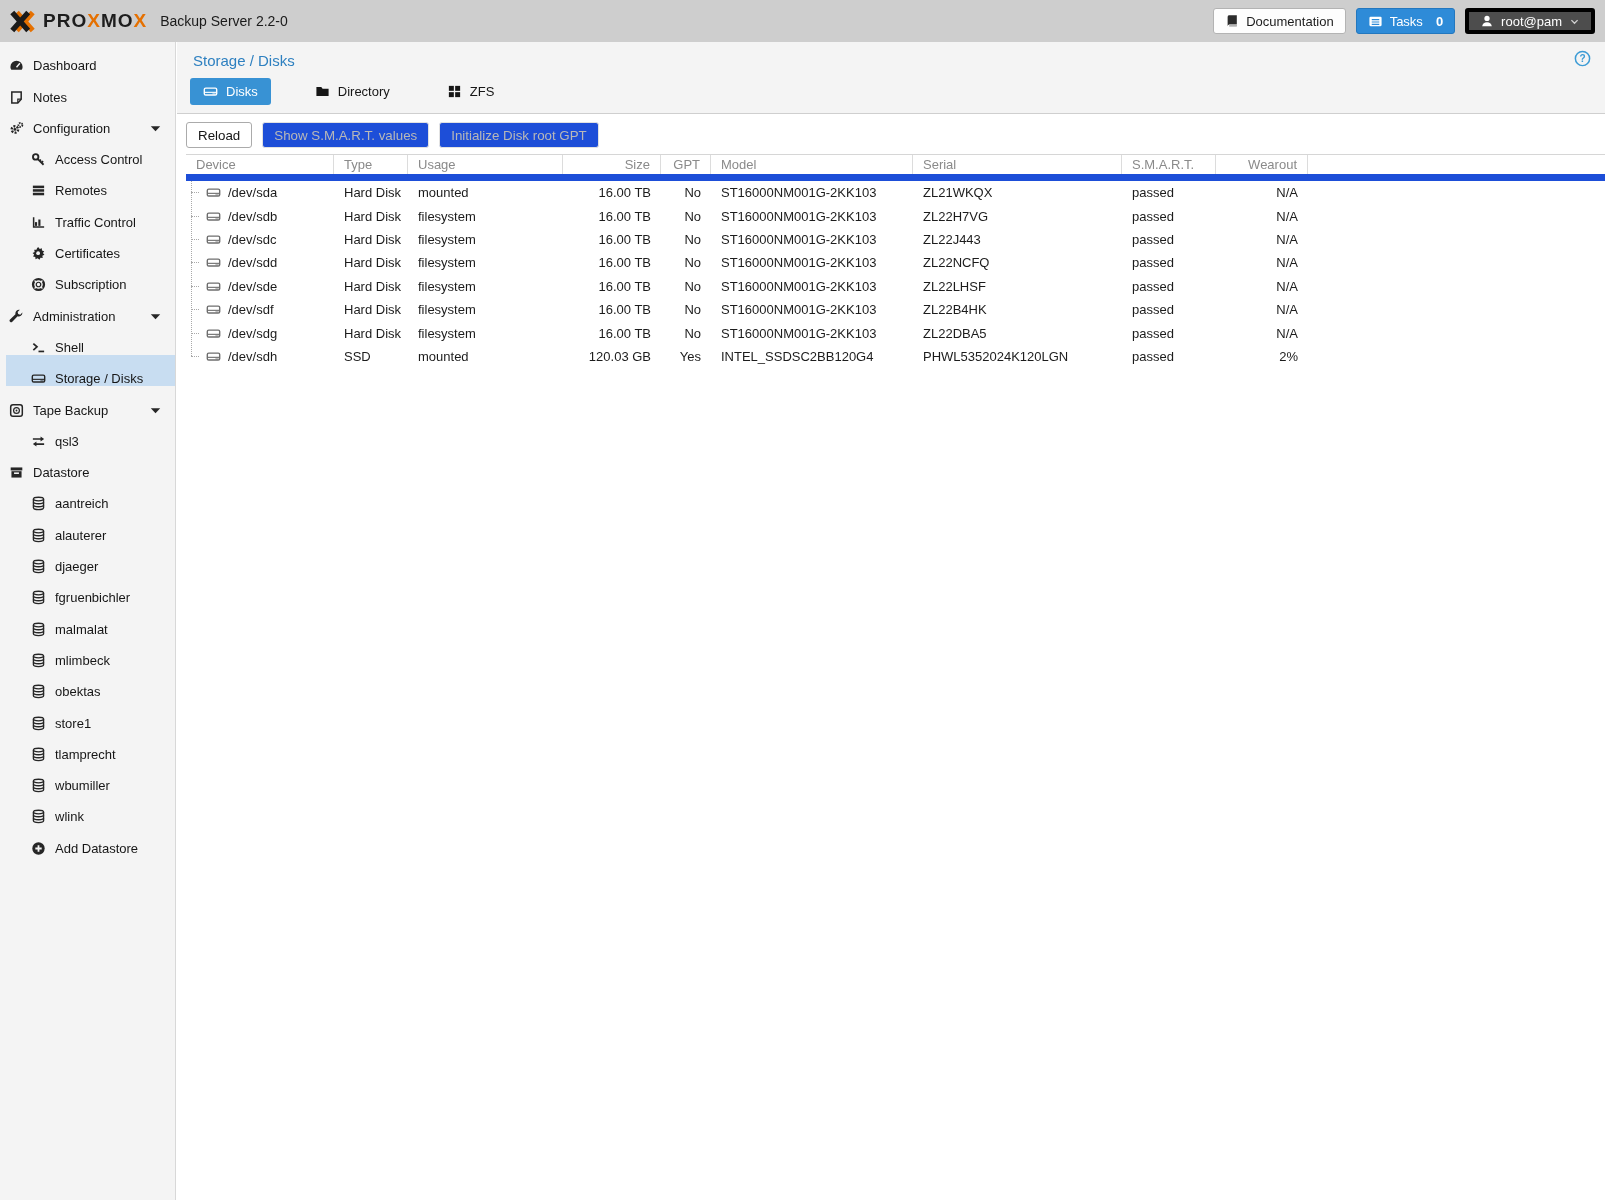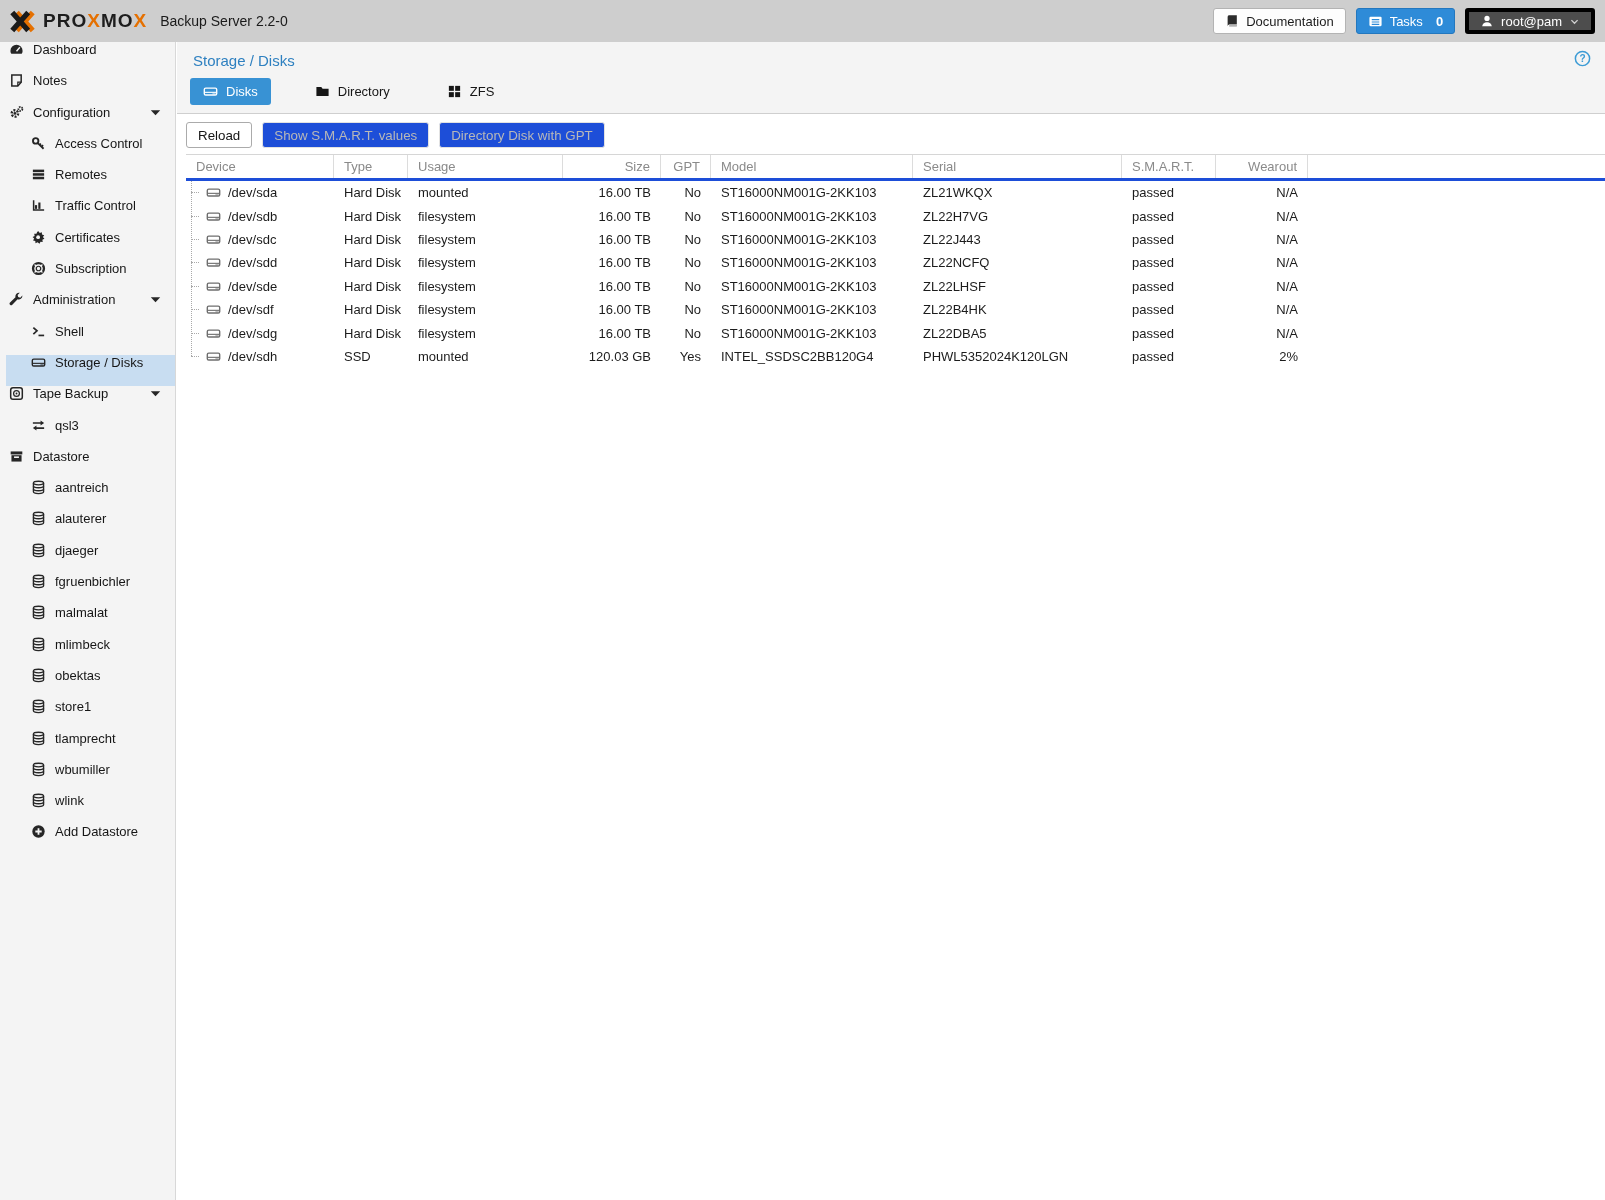--- a/index.html
+++ b/index.html
@@ -19,21 +19,21 @@
   .btn-doc { background:#fdfdfd; border:1px solid #b3b3b3; color:#1c1c1c; }
   .btn-tasks { background:#2e8bd8; border:1px solid #2377be; color:#fff; }
   .btn-tasks .badge { font-weight:bold; margin-left:6px; }
   .btn-user { background:#4d4d4d; border:4px solid #000000; color:#fff; }
   .icon { display:inline-flex; }
   .icon svg { display:block; }
 
   
   .sidebar { position:absolute; left:0; top:42px; width:176px; height:1158px;
              background:#f4f4f4; border-right:1px solid #d8d8d8; padding-top:0; }
-  .sb-item { position:relative; height:31.3px; display:flex; align-items:flex-start; gap:9px;
+  .sb-item { position:relative; height:31.3px; display:flex; align-items:flex-end; gap:9px;
              padding-left:8px; cursor:pointer; color:#161616; }
   .sb-item.lvl1 { padding-left:24px;margin-left:6px; }
   .sb-item.selected { background:#c8ddf1; }
   .sb-item .icon { width:16px; justify-content:center; color:#262626; }
   .sb-item .icon svg { width:15px; height:15px; }
   .sb-caret { position:absolute; right:12px; color:#8a8a8a; }
   .sb-caret svg { width:10px; height:10px; }
 
   
   .main { position:absolute; left:177px; top:42px; width:1428px; height:1158px; background:#fff; }
@@ -47,21 +47,21 @@
          cursor:pointer; color:#161616; }
   .tab .icon svg { width:15px; height:15px; }
   .tab.active { background:#3892d4; color:#fff; }
   .toolbar { padding:8px 0 6px 9px; display:flex; gap:10px; }
   .tbar-btn { height:26px; display:inline-flex; align-items:center; padding:0 11px; border-radius:3px;
               background:#fff; border:1px solid #ababab; color:#141414; cursor:pointer; }
   .tbar-btn.disabled { border-color:#e2e2e2; color:#b8b8b8; background:#1d4ed8; cursor:default; }
 
   
   .grid { margin-left:9px; }
-  .t-head { display:flex; border-top:1px solid #d6d6d6; border-bottom:3px solid #1d4ed8;
+  .t-head { display:flex; border-top:1px solid #d6d6d6; border-bottom:7px solid #1d4ed8;
             height:27px; color:#8a8a8a; }
   .t-head .cell { display:flex; align-items:center; border-right:1px solid #dcdcdc; cursor:pointer; }
   .t-head .cell.filler { border-right:none; cursor:default; }
   .cell { padding:0 10px; white-space:nowrap; overflow:hidden; }
   .cell.right { justify-content:flex-end; text-align:right; }
   .t-body { position:relative; }
   .t-body::before { content:''; position:absolute; left:5px; top:0; height:calc(100% - 12px);
                     border-left:1px dotted #a9a9a9; }
   .row { display:flex; height:23.4px; align-items:center; cursor:pointer; }
   .row .cell { display:flex; align-items:center; height:100%; }
@@ -445,21 +445,21 @@
               <rect x="8.7" y="8.7" width="5.3" height="5.3"></rect>
             </svg>
           </span>
           <span>ZFS</span>
         </div>
       </div>
   </div>
   <div class="toolbar" id="toolbar">
       <button class="tbar-btn">Reload</button>
       <button class="tbar-btn disabled">Show S.M.A.R.T. values</button>
-      <button class="tbar-btn disabled">Directory Disk with GPT</button>
+      <button class="tbar-btn disabled">Initialize Disk root GPT</button>
     </div>
   <div class="grid">
     <div class="t-head" id="t-head">
         <div class="cell" style="width: 148px;">Device</div>
         <div class="cell" style="width: 74px;">Type</div>
         <div class="cell" style="width: 155px;">Usage</div>
         <div class="cell right" style="width: 98px;">Size</div>
         <div class="cell right" style="width: 50px;">GPT</div>
         <div class="cell" style="width: 202px;">Model</div>
         <div class="cell" style="width: 209px;">Serial</div>

